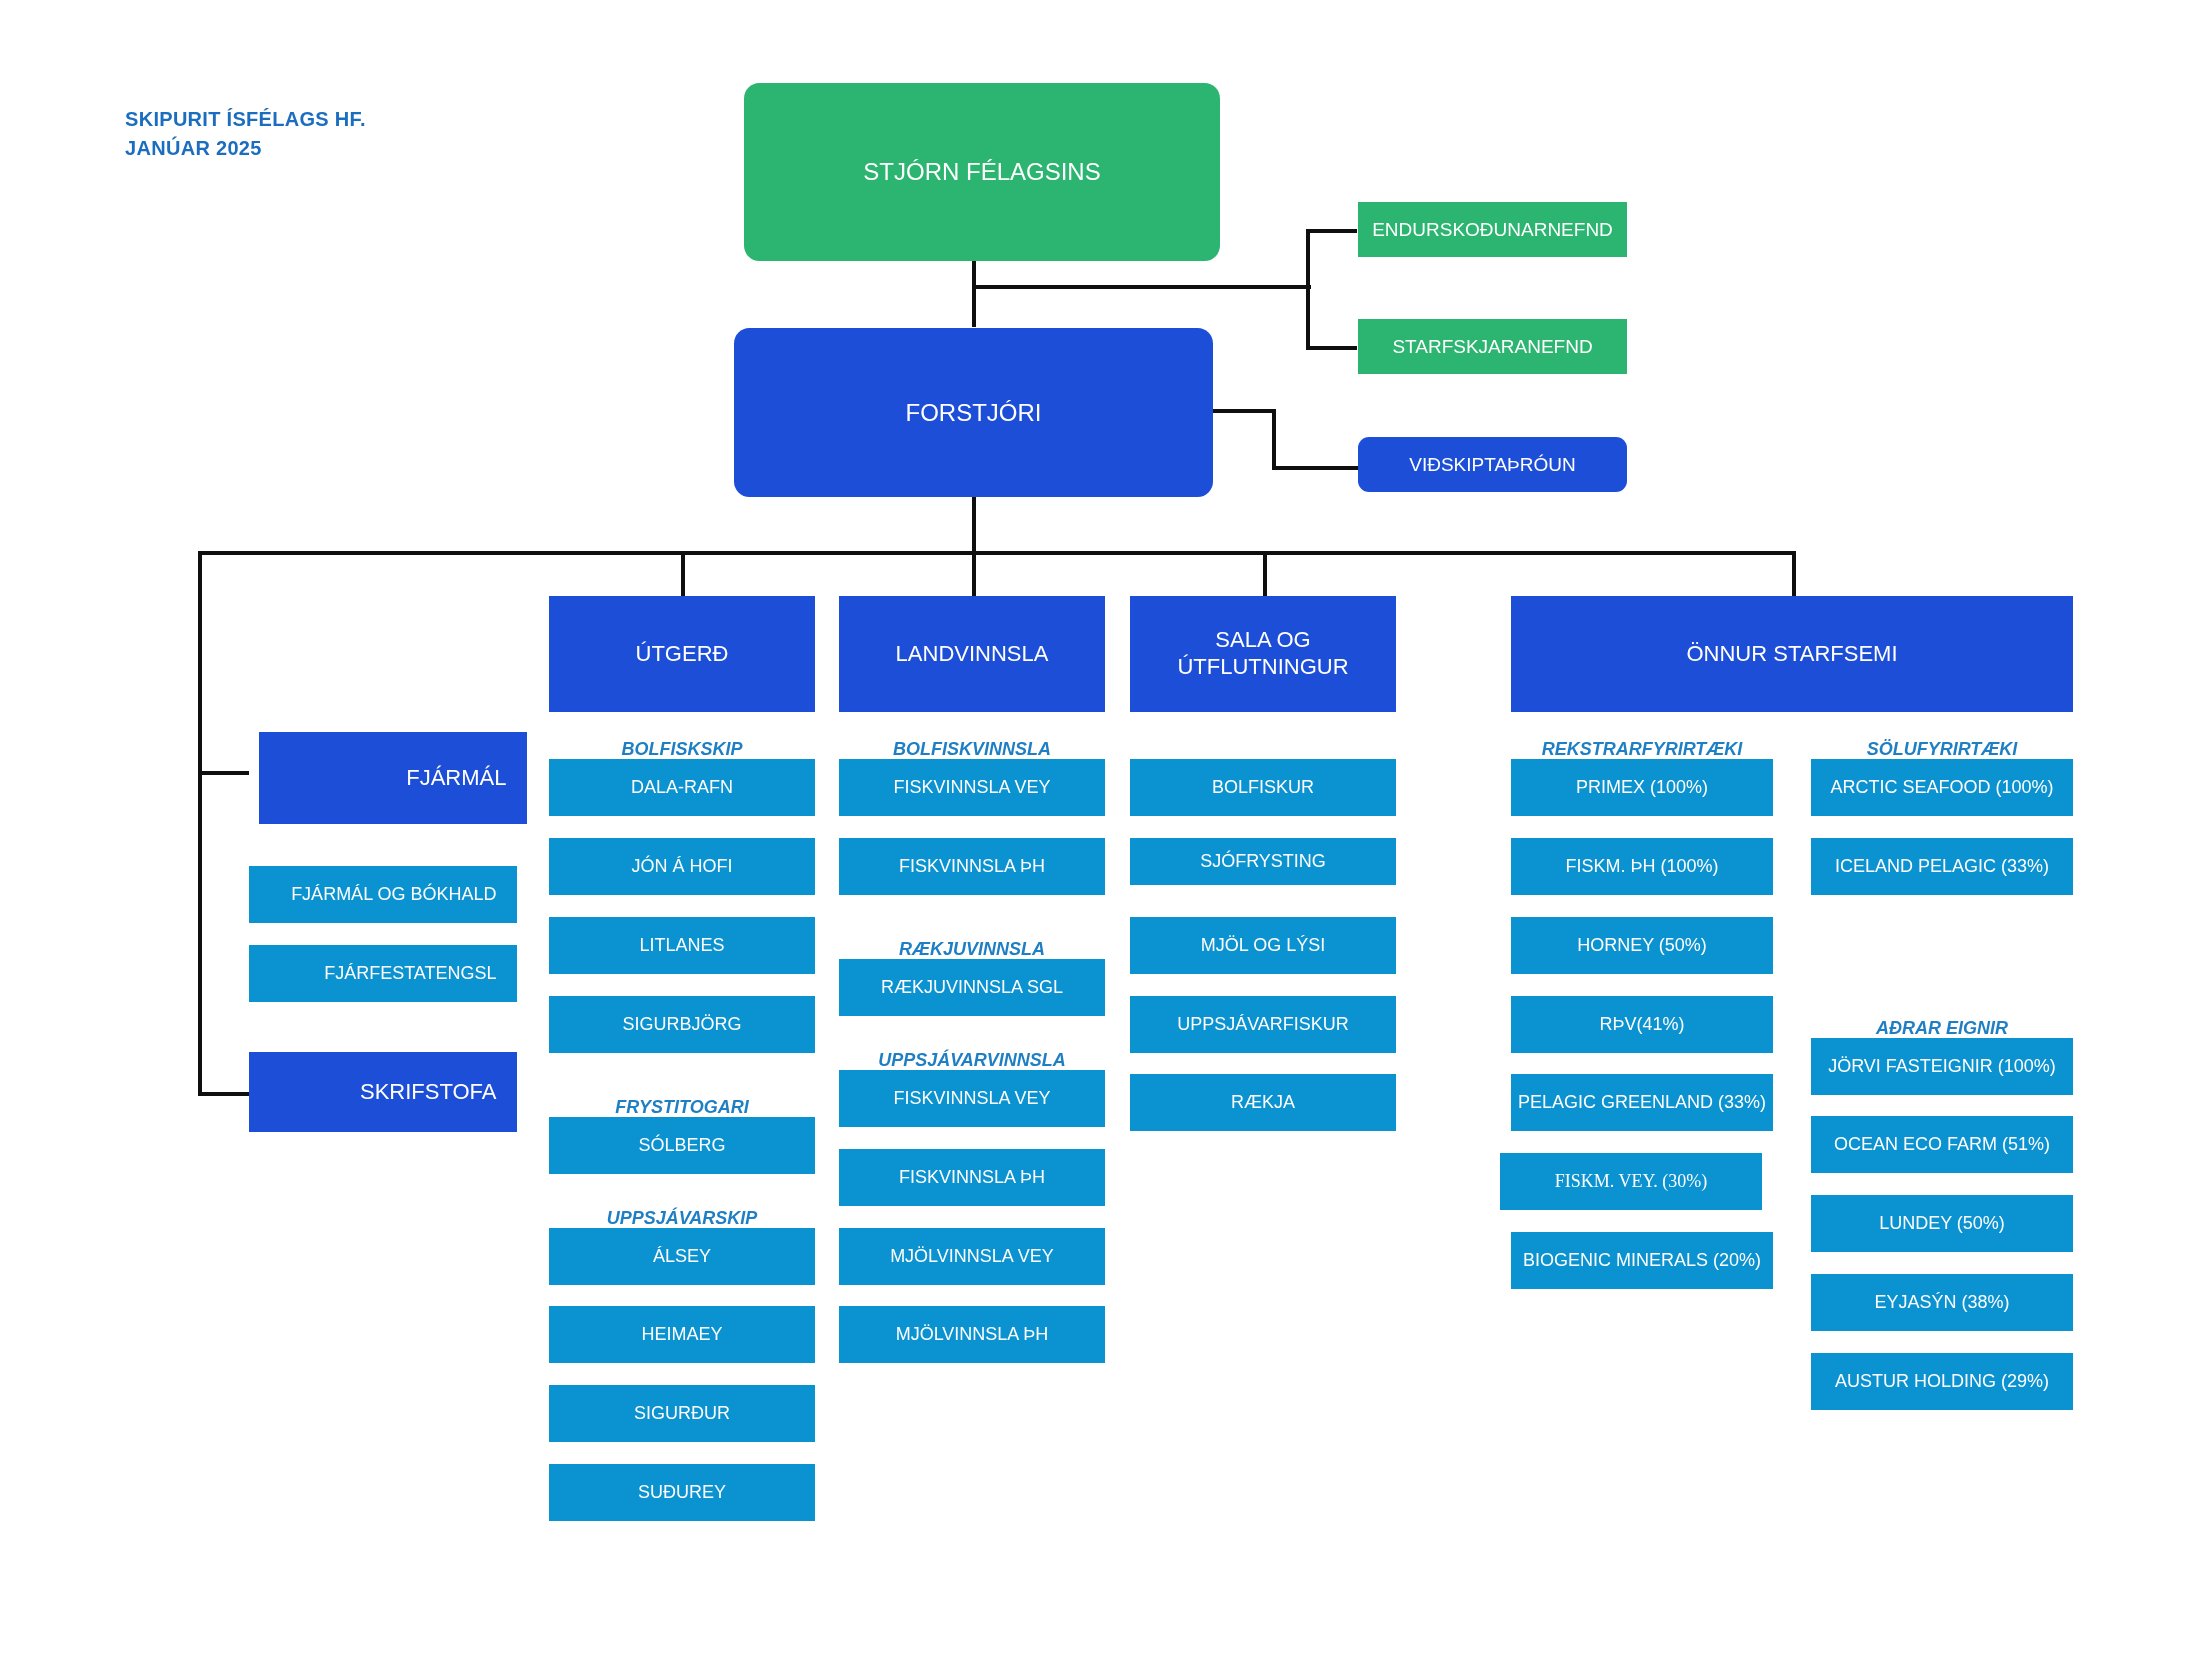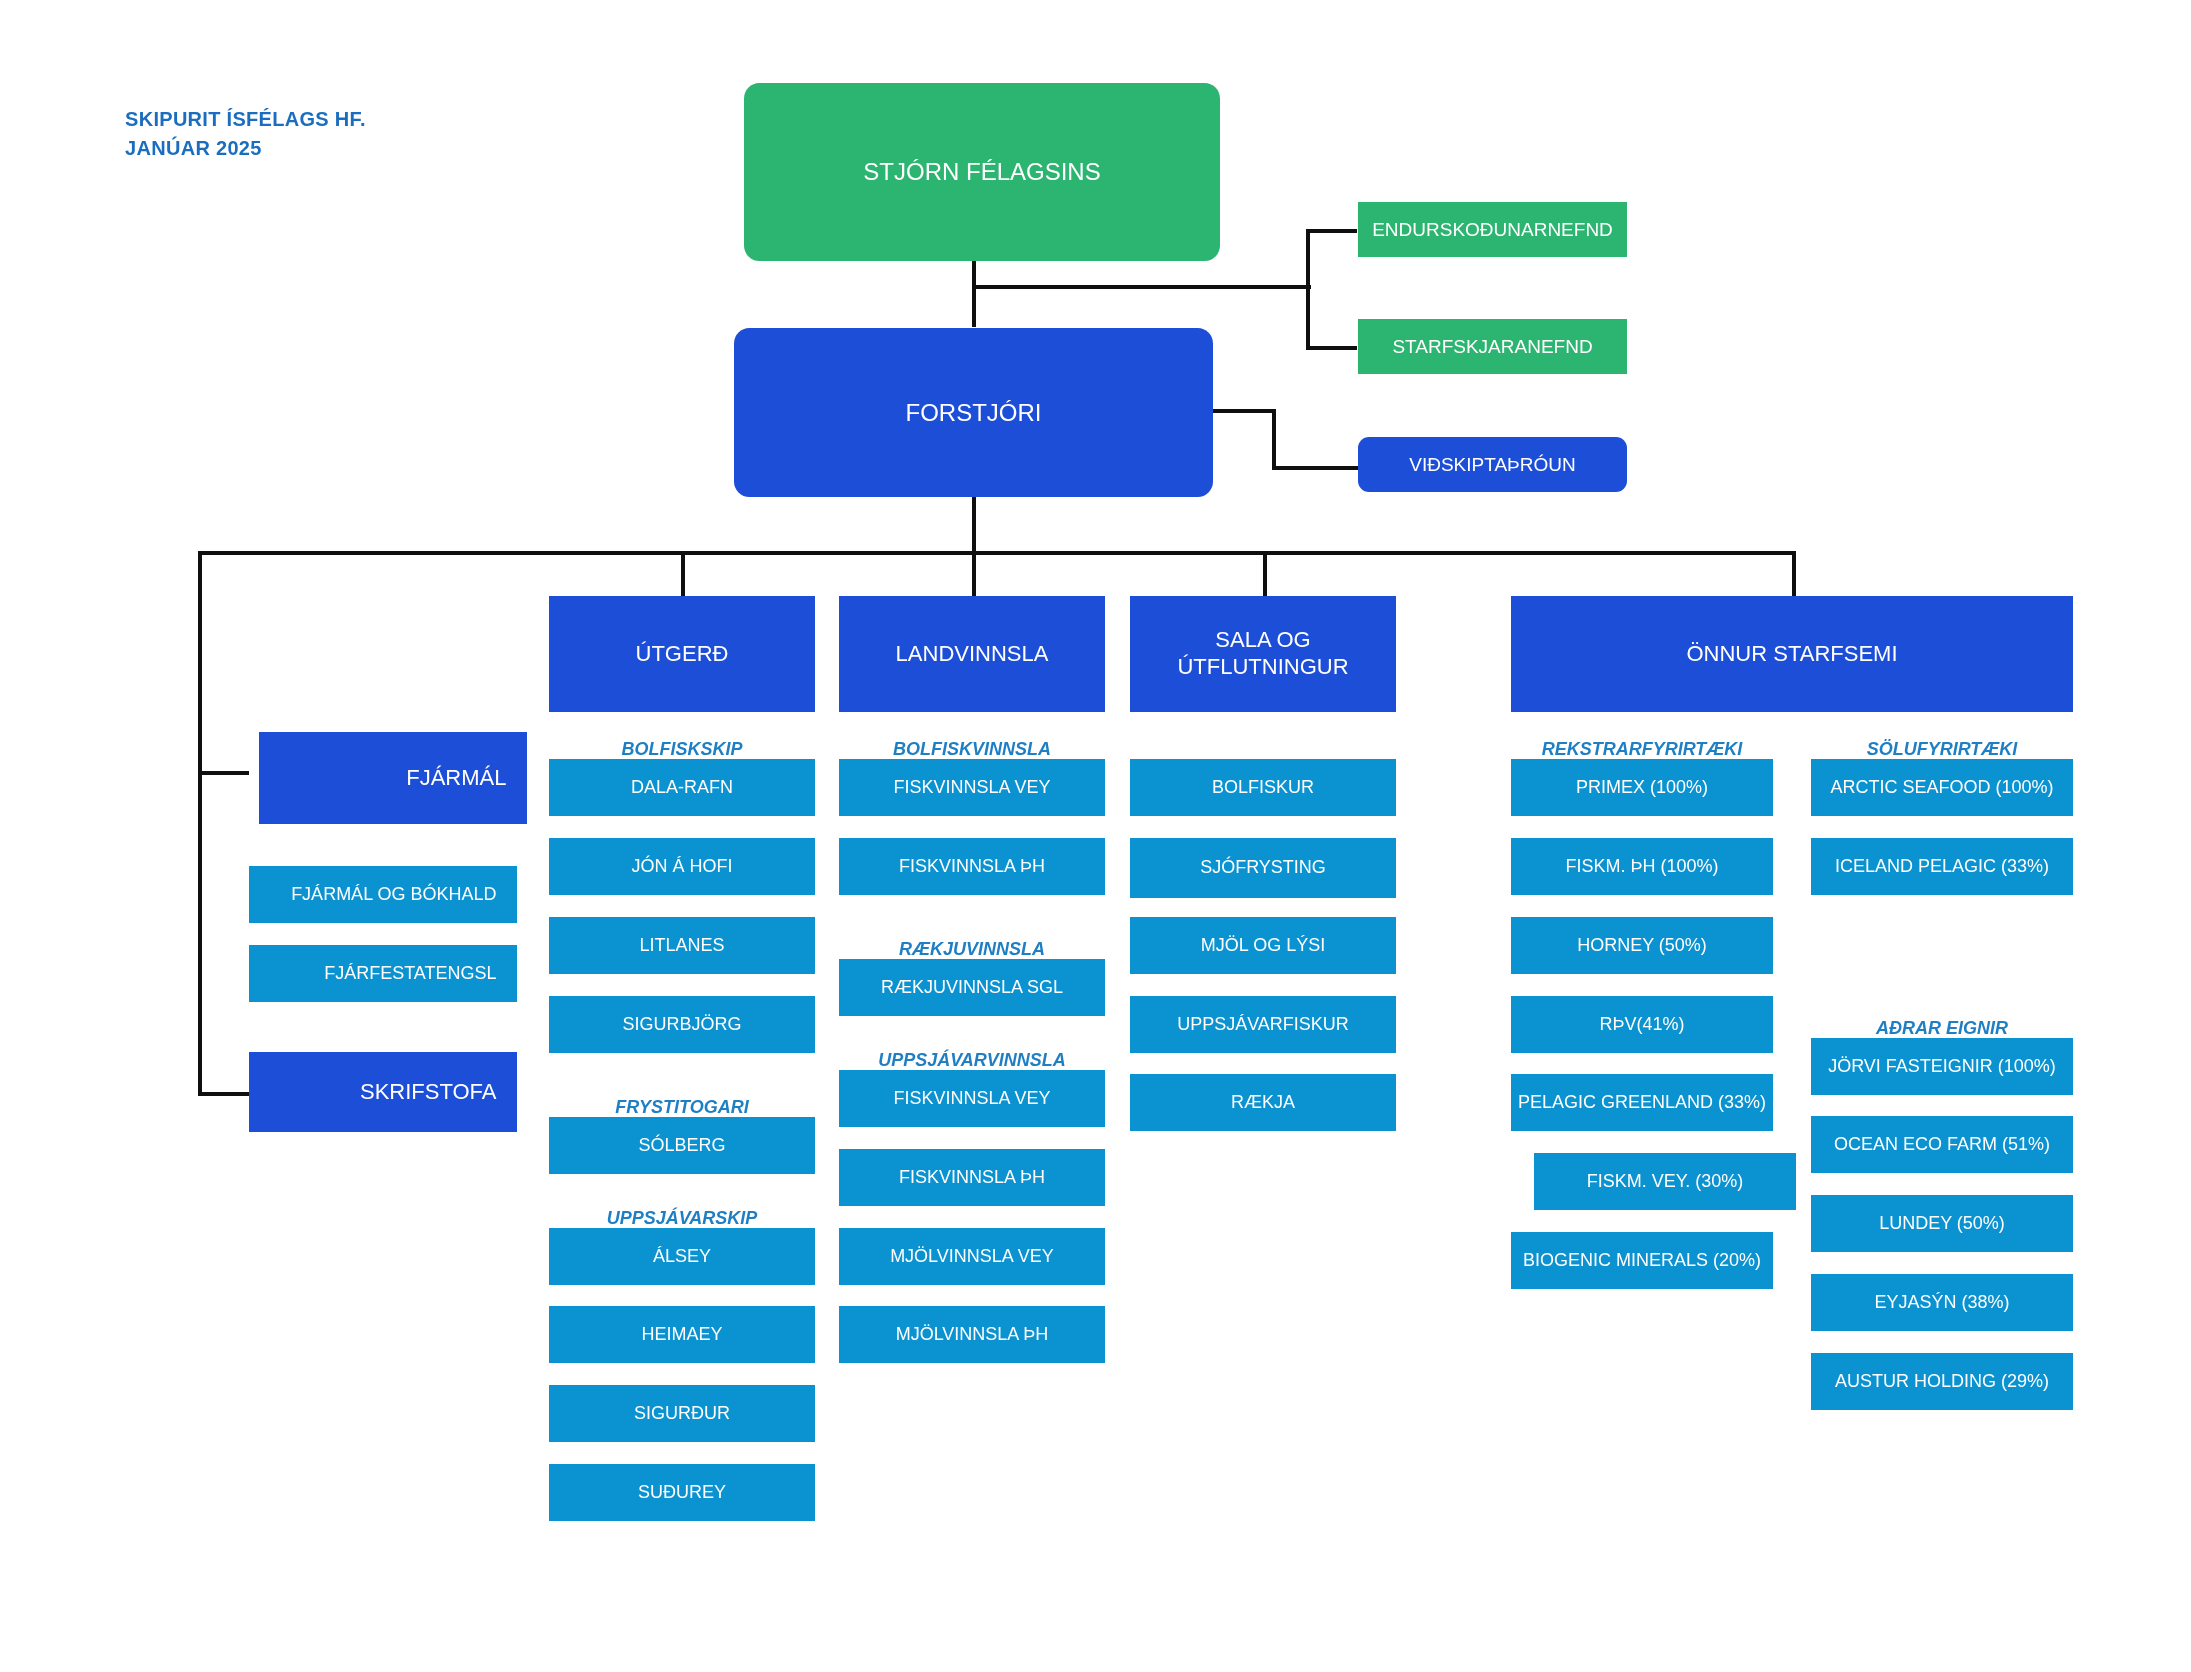--- a/index.html
+++ b/index.html
@@ -226,21 +226,21 @@
   <div class="box box-dark b-division" style="left:1130px; top:596px; width:266px; height:116px;">
     <span style="display:block;">
       <span>SALA OG</span><br>
       <span>ÚTFLUTNINGUR</span>
     </span>
   </div>
 
   <div class="box box-light b-leaf" style="left:1130px; top:759px; width:266px; height:57px;">
     <span>BOLFISKUR</span>
   </div>
-  <div class="box box-light b-leaf" style="left:1130px; top:838px; width:266px; height:60px;">
+  <div class="box box-light b-leaf" style="left:1130px; top:838px; width:266px; height:47px;">
     <span>SJÓFRYSTING</span>
   </div>
   <div class="box box-light b-leaf" style="left:1130px; top:917px; width:266px; height:57px;">
     <span>MJÖL OG LÝSI</span>
   </div>
   <div class="box box-light b-leaf" style="left:1130px; top:996px; width:266px; height:57px;">
     <span>UPPSJÁVARFISKUR</span>
   </div>
   <div class="box box-light b-leaf" style="left:1130px; top:1074px; width:266px; height:57px;">
     <span>RÆKJA</span>
@@ -260,21 +260,21 @@
   </div>
   <div class="box box-light b-leaf" style="left:1511px; top:917px; width:262px; height:57px;">
     <span>HORNEY (50%)</span>
   </div>
   <div class="box box-light b-leaf" style="left:1511px; top:996px; width:262px; height:57px;">
     <span>RÞV(41%)</span>
   </div>
   <div class="box box-light b-leaf" style="left:1511px; top:1074px; width:262px; height:57px;">
     <span>PELAGIC GREENLAND (33%)</span>
   </div>
-  <div class="box box-light b-leaf" style="left:1534px; top:1153px; width:262px; height:57px;">
+  <div class="box box-light b-leaf" style="left:1500px; top:1153px; width:262px; height:57px;font-family:Liberation Serif, serif;">
     <span>FISKM. VEY. (30%)</span>
   </div>
   <div class="box box-light b-leaf" style="left:1511px; top:1232px; width:262px; height:57px;">
     <span>BIOGENIC MINERALS (20%)</span>
   </div>
 
   <div class="caption" style="left:1811px; top:731px; width:262px;">SÖLUFYRIRTÆKI</div>
 
   <div class="box box-light b-leaf" style="left:1811px; top:759px; width:262px; height:57px;">
     <span>ARCTIC SEAFOOD (100%)</span>

